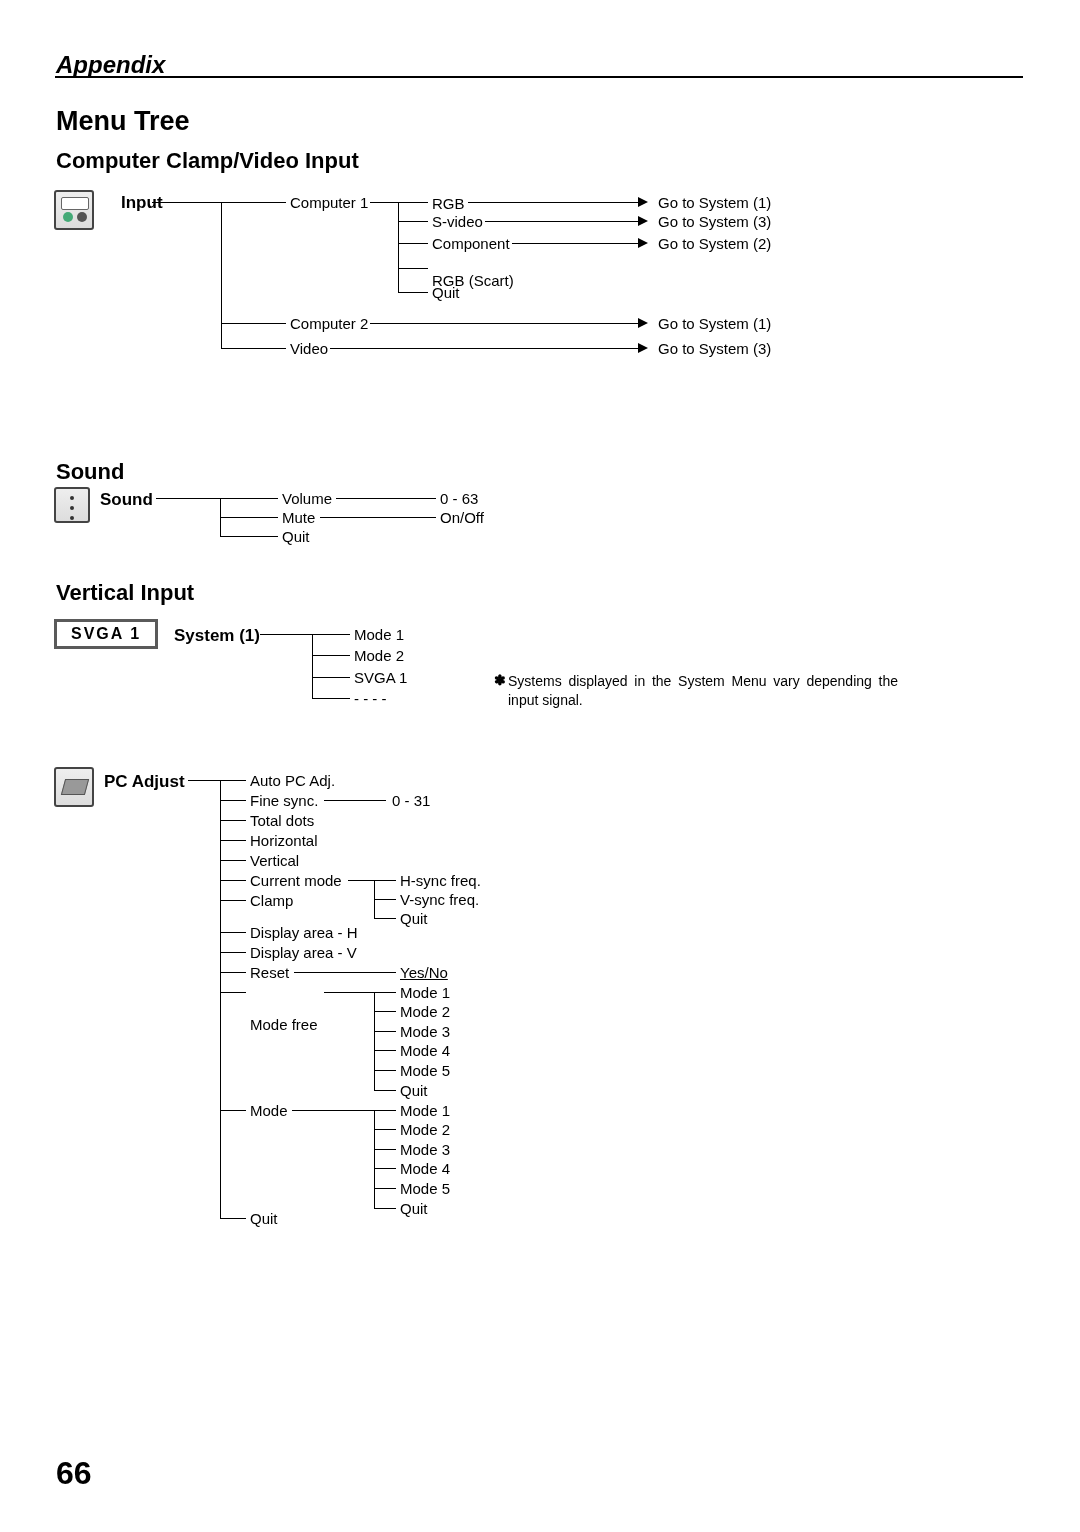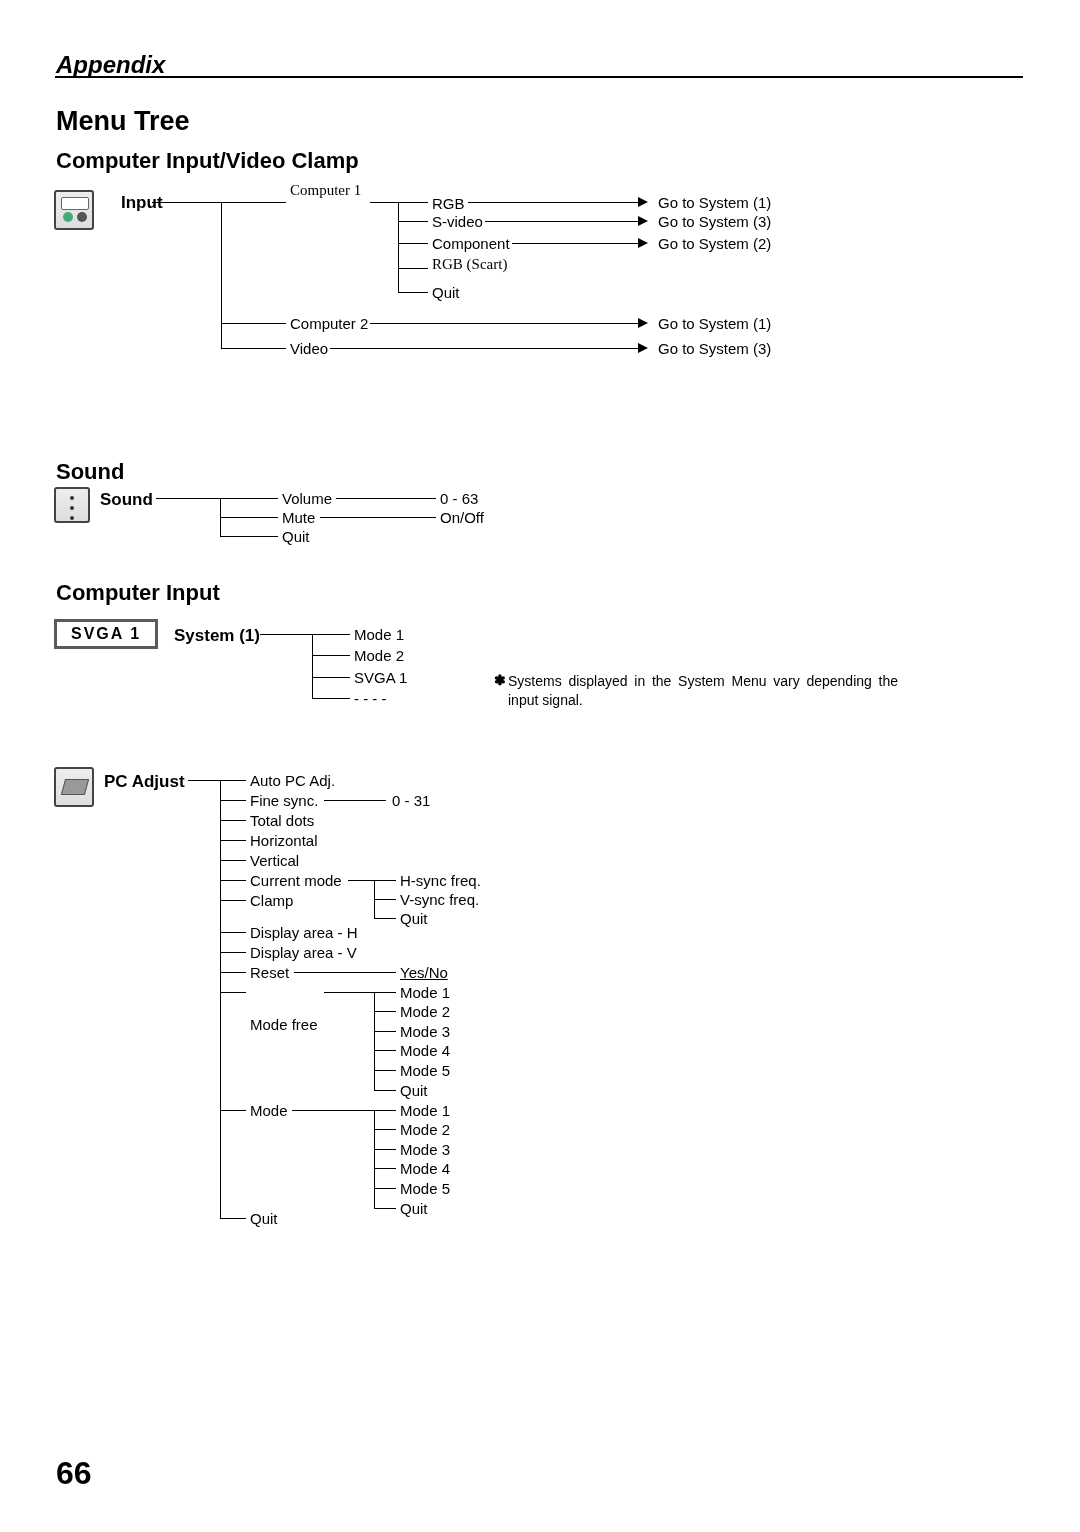--- a/index.html
+++ b/index.html
@@ -44,45 +44,45 @@
 
   .note-star { position: absolute; font-weight: bold; }
   .note-text { position: absolute; font-size: 14px; width: 390px; line-height: 1.35; text-align: justify; }
 </style>
 </head>
 <body>
 
 <div class="txt ital h-appendix">Appendix</div>
 <div class="hrule hrule-top"></div>
 <div class="txt h-menu">Menu Tree</div>
-<div class="txt h-section h-civ">Computer Input/Video Clamp</div>
+<div class="txt h-section h-civ">Computer Clamp/Video Input</div>
 
 <div class="icon-input"></div>
 <div class="txt bold" style="left:121px; top:193px; font-size:17px;">Input</div>
 
 <div class="line hline" style="left:152px; top:202px; width:134px;"></div>
-<div class="txt" style="left:290px; top:182px;font-family:Liberation Serif, serif;">Computer 1</div>
+<div class="txt" style="left:290px; top:194px;">Computer 1</div>
 
 <div class="line vline" style="left:221px; top:202px; height:146px;"></div>
 <div class="line hline" style="left:221px; top:323px; width:65px;"></div>
 <div class="txt" style="left:290px; top:315px;">Computer 2</div>
 <div class="line hline" style="left:221px; top:348px; width:65px;"></div>
 <div class="txt" style="left:290px; top:340px;">Video</div>
 
 <div class="line hline" style="left:370px; top:202px; width:30px;"></div>
 <div class="line vline" style="left:398px; top:202px; height:90px;"></div>
 
 <div class="line hline" style="left:398px; top:202px; width:30px;"></div>
 <div class="txt" style="left:432px; top:195px;">RGB</div>
 <div class="line hline" style="left:398px; top:221px; width:30px;"></div>
 <div class="txt" style="left:432px; top:213px;">S-video</div>
 <div class="line hline" style="left:398px; top:243px; width:30px;"></div>
 <div class="txt" style="left:432px; top:235px;">Component</div>
 <div class="line hline" style="left:398px; top:268px; width:30px;"></div>
-<div class="txt" style="left:432px; top:256px;font-family:Liberation Serif, serif;">RGB (Scart)</div>
+<div class="txt" style="left:432px; top:272px;">RGB (Scart)</div>
 <div class="line hline" style="left:398px; top:292px; width:30px;"></div>
 <div class="txt" style="left:432px; top:284px;">Quit</div>
 
 <div class="line hline" style="left:468px; top:202px; width:170px;"></div>
 <div class="arrow-r" style="left:638px; top:197px;"></div>
 <div class="txt" style="left:658px; top:194px;">Go to System (1)</div>
 
 <div class="line hline" style="left:485px; top:221px; width:153px;"></div>
 <div class="arrow-r" style="left:638px; top:216px;"></div>
 <div class="txt" style="left:658px; top:213px;">Go to System (3)</div>
@@ -112,21 +112,21 @@
 <div class="txt" style="left:440px; top:490px;">0 - 63</div>
 
 <div class="line hline" style="left:220px; top:517px; width:58px;"></div>
 <div class="txt" style="left:282px; top:509px;">Mute</div>
 <div class="line hline" style="left:320px; top:517px; width:116px;"></div>
 <div class="txt" style="left:440px; top:509px;">On/Off</div>
 
 <div class="line hline" style="left:220px; top:536px; width:58px;"></div>
 <div class="txt" style="left:282px; top:528px;">Quit</div>
 
-<div class="txt h-section h-ci">Computer Input</div>
+<div class="txt h-section h-ci">Vertical Input</div>
 <div class="svga-box">SVGA  1</div>
 <div class="txt bold" style="left:174px; top:626px; font-size:17px;">System (1)</div>
 <div class="line hline" style="left:260px; top:634px; width:52px;"></div>
 <div class="line vline" style="left:312px; top:634px; height:64px;"></div>
 <div class="line hline" style="left:312px; top:634px; width:38px;"></div>
 <div class="txt" style="left:354px; top:626px;">Mode 1</div>
 <div class="line hline" style="left:312px; top:655px; width:38px;"></div>
 <div class="txt" style="left:354px; top:647px;">Mode 2</div>
 <div class="line hline" style="left:312px; top:677px; width:38px;"></div>
 <div class="txt" style="left:354px; top:669px;">SVGA 1</div>

